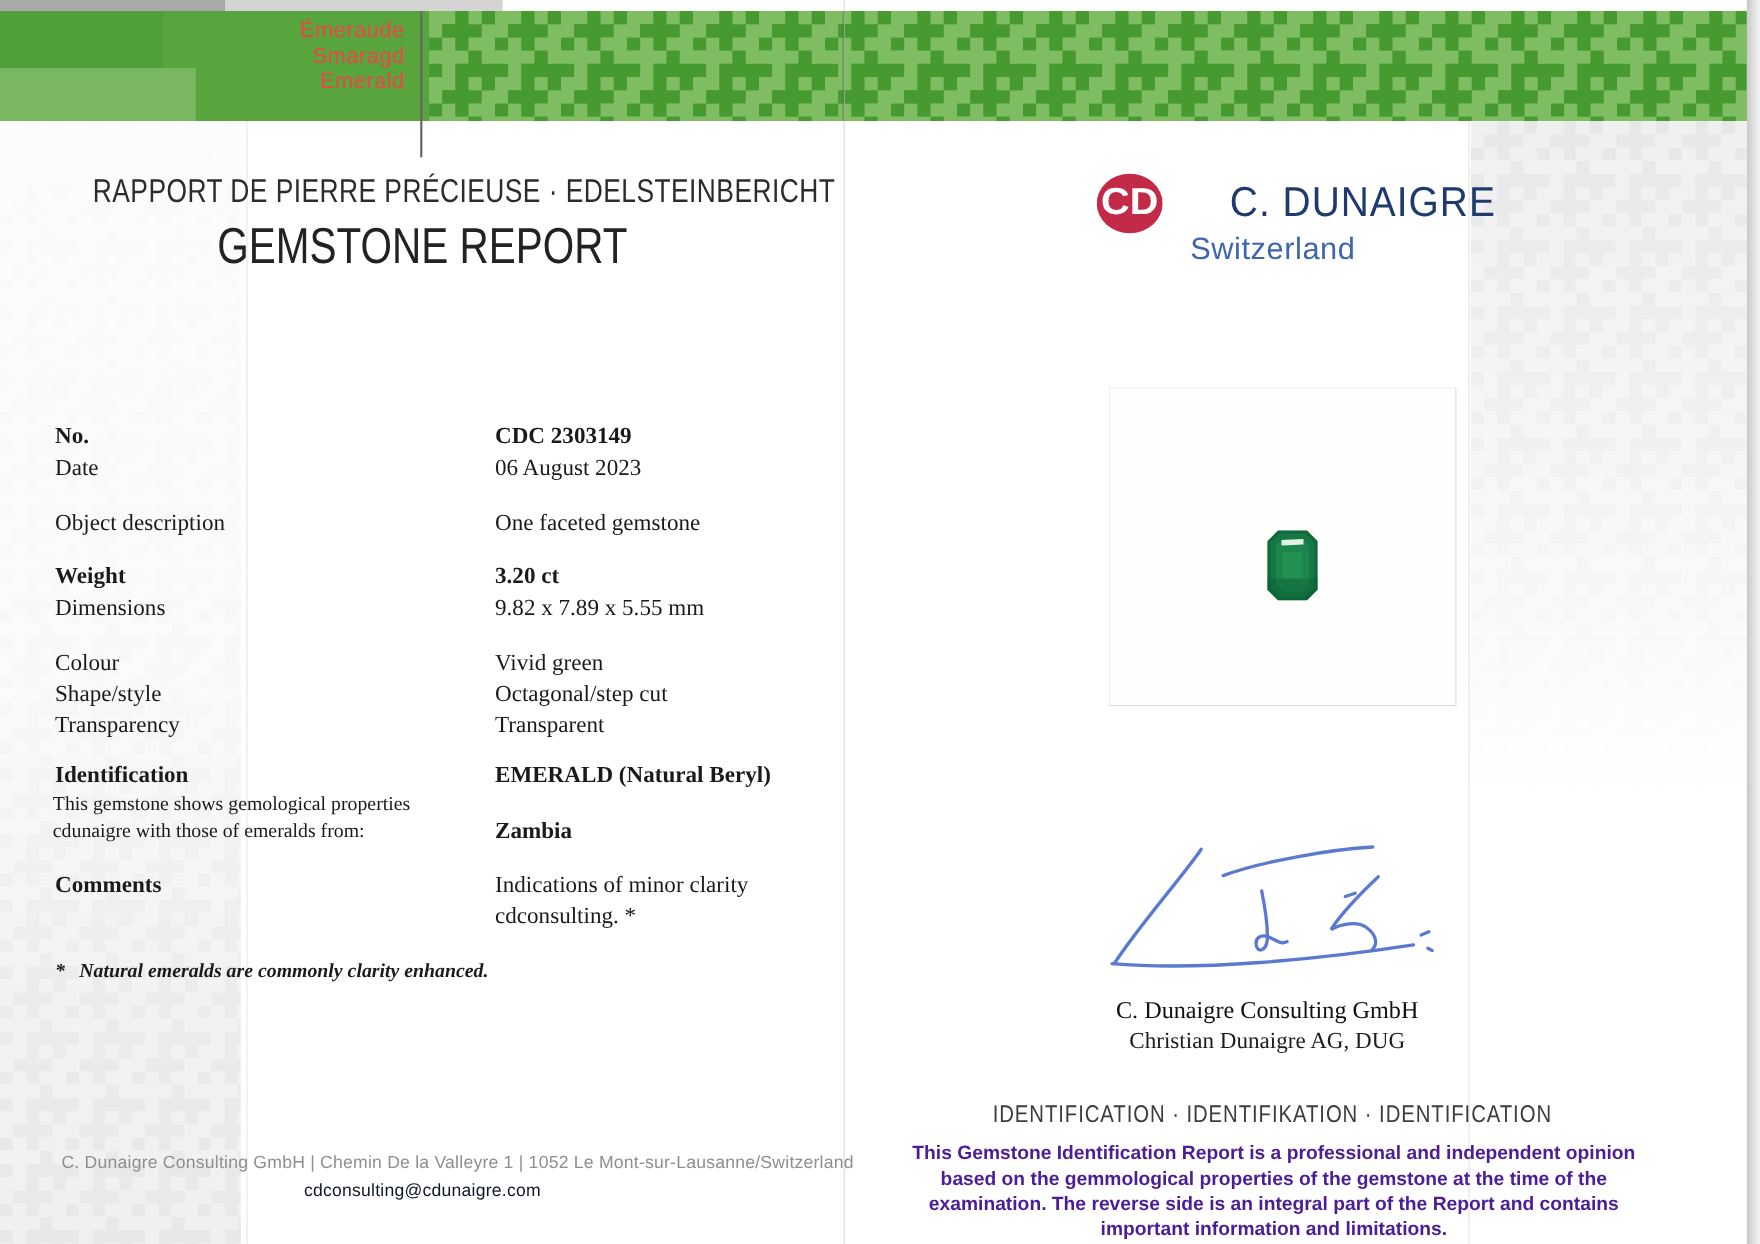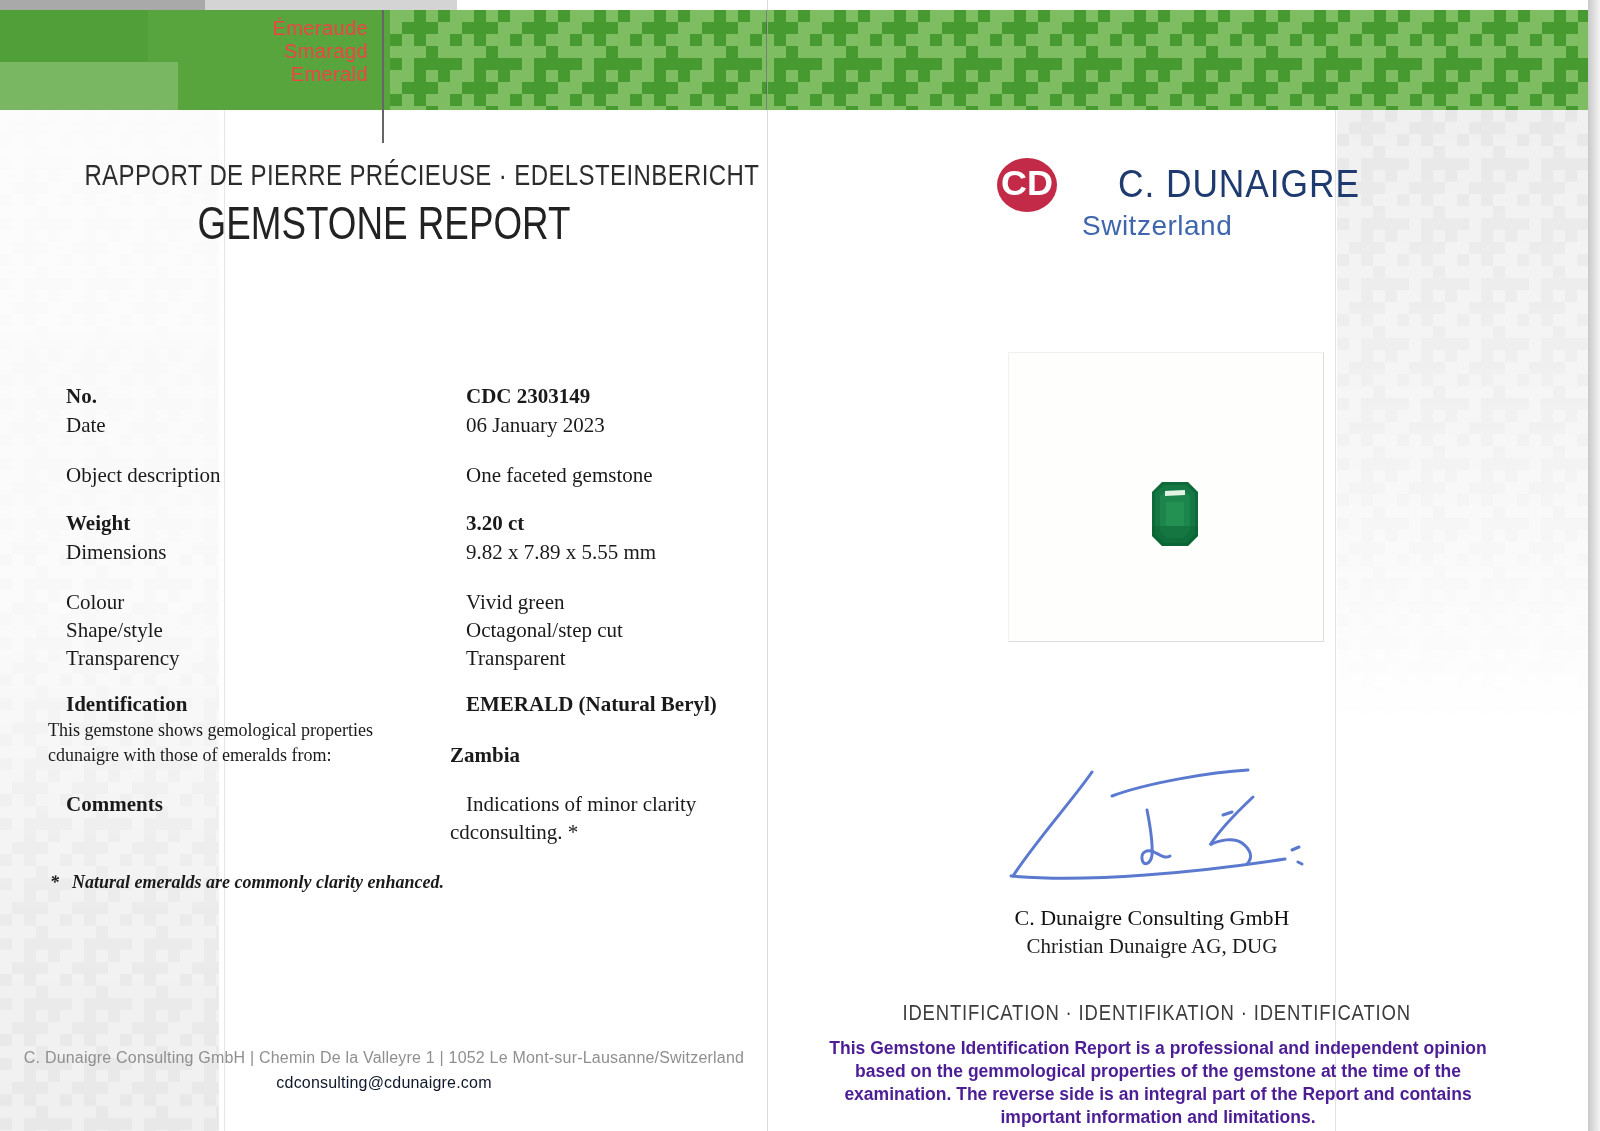--- a/index.html
+++ b/index.html
@@ -38,21 +38,21 @@
   .title-l2{font-size:46px;margin-top:4px;color:#222222;}
   .title-l2 > span{display:inline-block;transform:scaleX(.8);white-space:nowrap;}
   
   .logo-mark{left:997px;top:157px;width:60px;height:56px;}
   .logo-name{left:1078px;top:163px;font-family:"Liberation Sans", sans-serif;font-weight:400;
              font-size:38px;color:#1e3a6e;letter-spacing:1px;white-space:nowrap;margin-left:40px;}
   .logo-name > span{display:inline-block;transform:scaleX(.93);transform-origin:left center;}
   .logo-country{left:1082px;top:210px;font-family:"Liberation Sans", sans-serif;
              font-size:28px;color:#3f66ad;letter-spacing:.5px;}
   
-  .frow{position:absolute;left:16px;width:872px;height:30px;text-align:right;}
+  .frow{position:absolute;left:0;width:872px;height:30px;text-align:right;}
   .flabel{position:absolute;left:50px;font-size:21px;white-space:nowrap;}
   .fvalue{position:absolute;left:450px;font-size:21px;white-space:nowrap;}
   .b{font-weight:700;}
   .note{position:absolute;left:48px;font-size:18px;white-space:nowrap;}
   .cmt2{position:absolute;left:450px;font-size:21px;white-space:nowrap;}
   .footnote-star{position:absolute;left:50px;top:872px;font-size:18px;font-weight:700;font-style:italic;}
   .footnote-text{position:absolute;left:72px;top:872px;font-size:18px;font-weight:700;font-style:italic;white-space:nowrap;}
   
   .photo-frame{left:1008px;top:352px;width:314px;height:288px;background:#fefefd;
                border-top:1px solid #f1f1ef;border-left:1px solid #f1f1ef;
@@ -63,21 +63,21 @@
   .sig-company{left:852px;top:905px;width:600px;text-align:center;font-size:22px;font-weight:400;color:#111111;}
   .sig-person{left:852px;top:934px;width:600px;text-align:center;font-size:21px;color:#1c1c1c;}
   
   .ident-strip{left:807px;top:1000px;width:700px;text-align:center;color:#3c3c3c;
                font-family:"Liberation Sans", sans-serif;font-size:22px;letter-spacing:1px;}
   .ident-strip > span{display:inline-block;transform:scaleX(.84);white-space:nowrap;}
   .disclaimer{left:808px;top:1037px;width:700px;text-align:center;color:#4c1d95;
               font-family:"Liberation Sans", sans-serif;font-weight:700;font-size:17.5px;line-height:23px;}
   
   .footer1{left:0;top:1049px;width:768px;text-align:center;color:#8f8f8f;
-           font-family:"Liberation Sans", sans-serif;font-size:16px;letter-spacing:.2px;}
+           font-family:"Liberation Sans", sans-serif;font-size:16px;letter-spacing:.2px;padding-left:32px;}
   .footer2{left:0;top:1074px;width:768px;text-align:center;color:#0f172a;
            font-family:"Liberation Sans", sans-serif;font-size:16px;letter-spacing:.2px;}
 </style>
 </head>
 <body>
 
 <div class="page">
 
   <div class="abs scan-strip-dark"></div>
   <div class="abs scan-strip-light"></div>
@@ -167,21 +167,21 @@
   </svg>
   <div class="abs logo-name"><span>C. DUNAIGRE</span></div>
   <div class="abs logo-country">Switzerland</div>
 
   <div class="frow" style="top:384px">
     <div class="flabel b">No.</div>
     <div class="fvalue b">CDC 2303149</div>
   </div>
   <div class="frow" style="top:413px">
     <div class="flabel">Date</div>
-    <div class="fvalue">06 January 2023</div>
+    <div class="fvalue">06 August 2023</div>
   </div>
   <div class="frow" style="top:463px">
     <div class="flabel">Object description</div>
     <div class="fvalue">One faceted gemstone</div>
   </div>
   <div class="frow" style="top:511px">
     <div class="flabel b">Weight</div>
     <div class="fvalue b">3.20 ct</div>
   </div>
   <div class="frow" style="top:540px">

